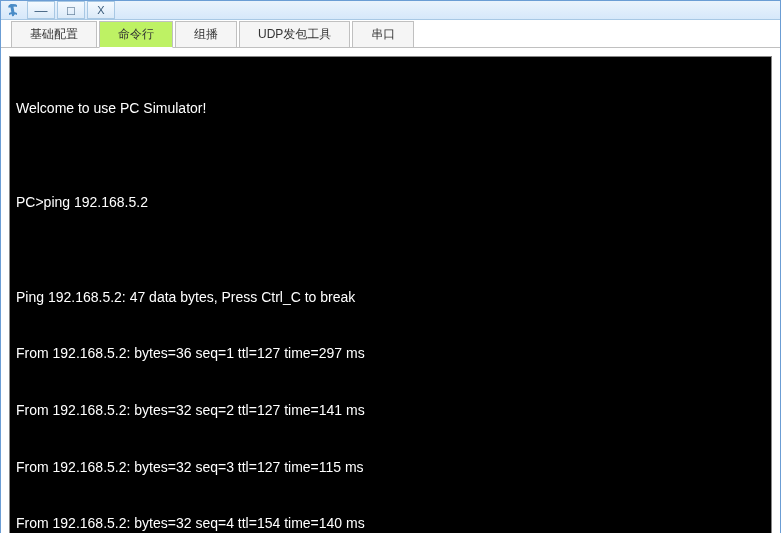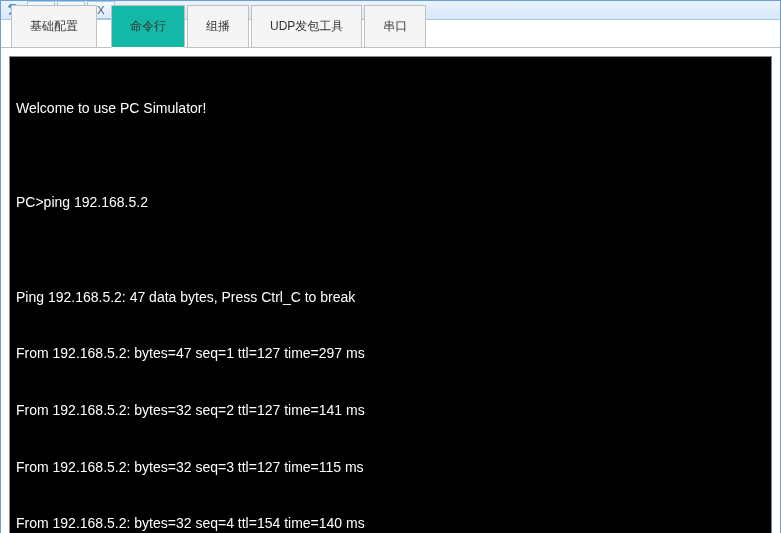--- a/index.html
+++ b/index.html
@@ -64,35 +64,34 @@
     }
     .tabbar {
       height: 28px;
       background: #fff;
       display: flex;
       align-items: flex-end;
       padding: 4px 10px 0 10px;
       border-bottom: 1px solid #c0c0c0;
     }
     .tab {
-      padding: 12px 18px;
+      padding: 4px 18px;
       font-size: 12px;
       color: #333;
       border: 1px solid #c0c0c0;
       border-bottom: none;
       background: #f5f5f5;
       margin-right: 2px;
       cursor: pointer;
       position: relative;
     }
     .tab.active {
-      background: #14b8a6;
+      background: #bef264;
       border-bottom: 1px solid #fff;
       margin-bottom: -1px;
-      margin-left: 12px;
     }
     .content {
       flex: 1;
       padding: 8px;
       background: #fff;
     }
     .terminal {
       width: 100%;
       height: 100%;
       background: #000;
@@ -138,21 +137,21 @@
     <div class="tab">串口</div>
   </div>
 
   <div class="content">
     <div class="terminal">
       <span class="terminal-line">Welcome to use PC Simulator!</span>
       <span class="terminal-line"></span>
       <span class="terminal-line">PC&gt;ping 192.168.5.2</span>
       <span class="terminal-line"></span>
       <span class="terminal-line">Ping 192.168.5.2: 47 data bytes, Press Ctrl_C to break</span>
-      <span class="terminal-line">From 192.168.5.2: bytes=47 seq=1 ttl=127 time=297 ms</span>
+      <span class="terminal-line">From 192.168.5.2: bytes=36 seq=1 ttl=127 time=297 ms</span>
       <span class="terminal-line">From 192.168.5.2: bytes=32 seq=2 ttl=127 time=141 ms</span>
       <span class="terminal-line">From 192.168.5.2: bytes=32 seq=3 ttl=127 time=115 ms</span>
       <span class="terminal-line">From 192.168.5.2: bytes=32 seq=4 ttl=154 time=140 ms</span>
       
       <span class="terminal-line"></span>
       
       
       
       
       

